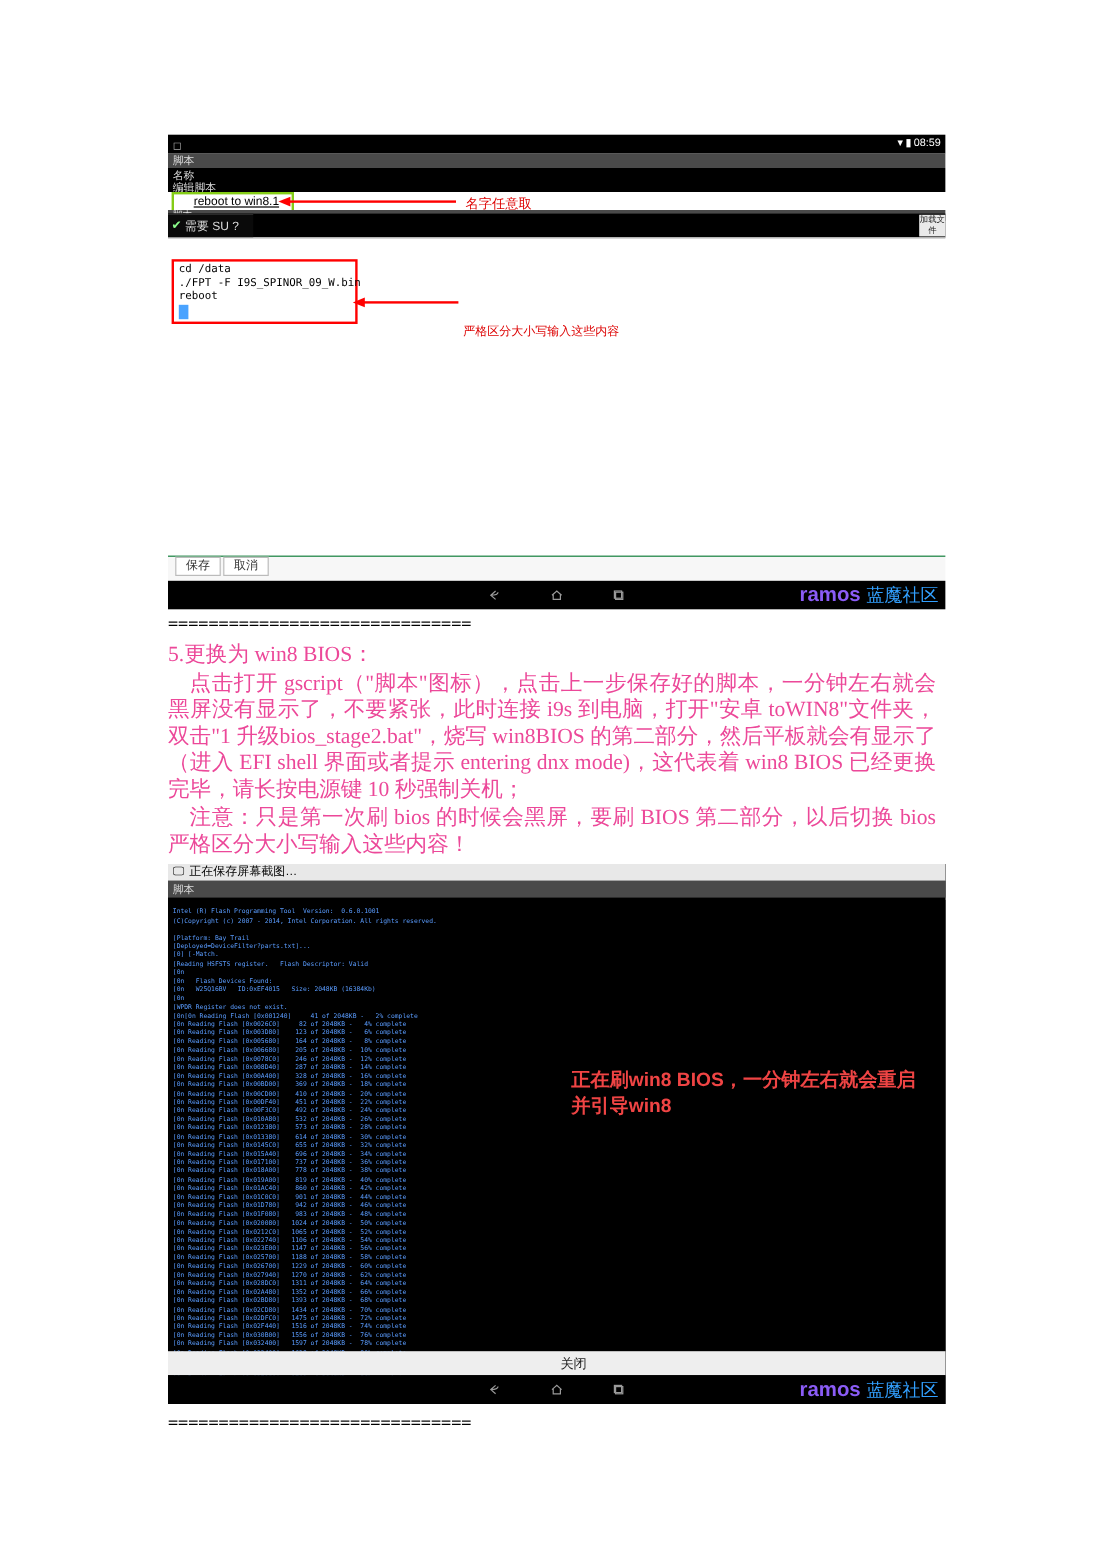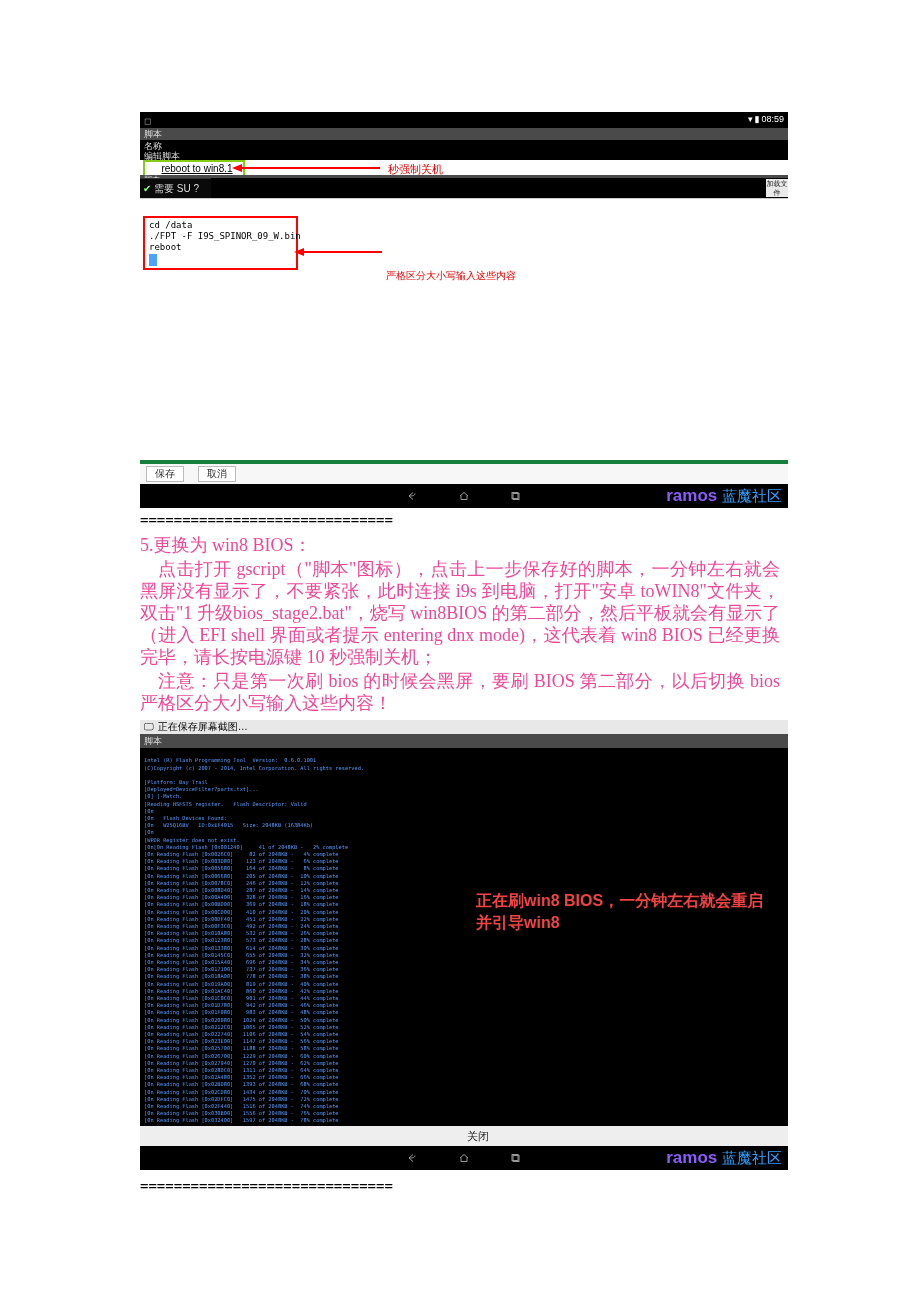--- a/index.html
+++ b/index.html
@@ -118,22 +118,22 @@
   .shot1 .arrow2::before {
     content: ""; position: absolute; left: -8px; top: -3px;
     border-right: 10px solid #f00; border-top: 4px solid transparent; border-bottom: 4px solid transparent;
   }
   .shot1 .arrow2-label {
     position: absolute; top: 134px; left: 246px; font-size: 10px; color: #d00; margin-top: 23px;
   }
 
   .shot1 .action-row {
     position: absolute; left: 0; right: 0; bottom: 24px; height: 20px;
-    background: #f7f7f7; border-top: 4px solid #15803d;
-    display: flex; align-items: center; gap: 14px; padding-left: 6px;
+    background: #f7f7f7; border-top: 1px solid #15803d;
+    display: flex; align-items: flex-start; gap: 2px; padding-left: 6px;
   }
   .shot1 .btn {
     border: 1px solid #bbb; background: #fff; font-size: 10px; padding: 1px 8px; line-height: 12px; color: #333;
   }
   .shot1 .navbar, .shot2 .navbar {
     position: absolute; left: 0; right: 0; bottom: 0; height: 24px;
     background: #000; display: flex; align-items: center; justify-content: center; gap: 40px;
     color: #9a9a9a;
   }
   .shot1 .brand, .shot2 .brand {
@@ -224,21 +224,21 @@
       <div>名称</div>
       <div>编辑脚本</div>
     </div>
 
     <div class="nameinput-wrap">
       <div class="nameinput-sel">
         <span style="text-decoration: underline;">reboot to win8.1</span>
       </div>
     </div>
     <div class="arrow1"></div>
-    <div class="arrow1-label">秒强制关机</div>
+    <div class="arrow1-label">名字任意取</div>
 
     <div class="rowtop">脚本</div>
     <div class="rowbar">
       <div class="left">
         <span class="check">✔</span>
         <span>需要 SU ?</span>
       </div>
       <div class="right">加载文件</div>
     </div>
 

